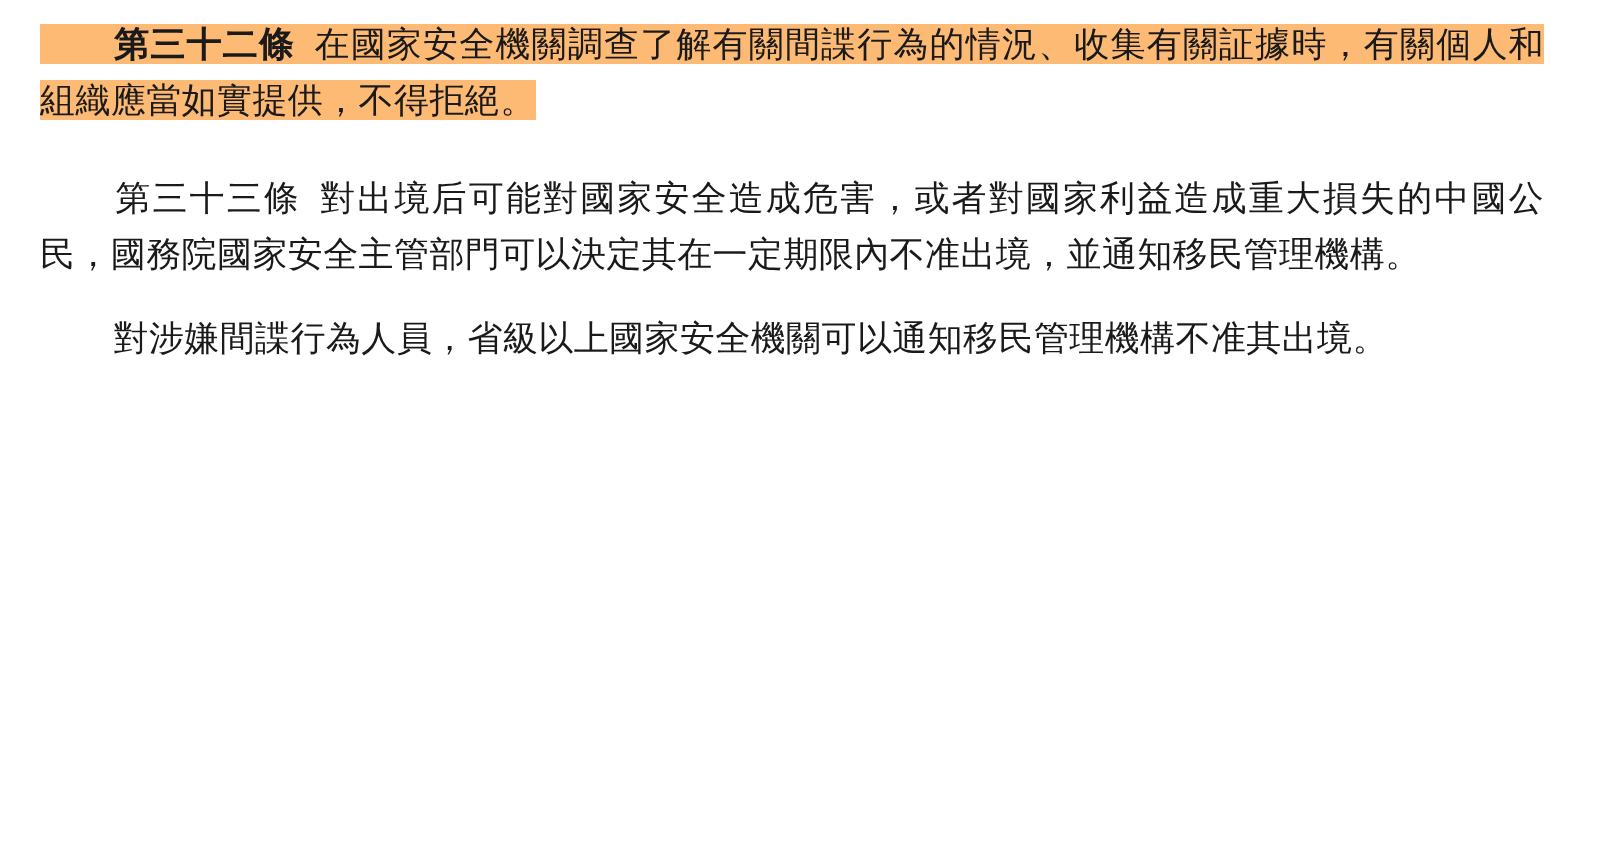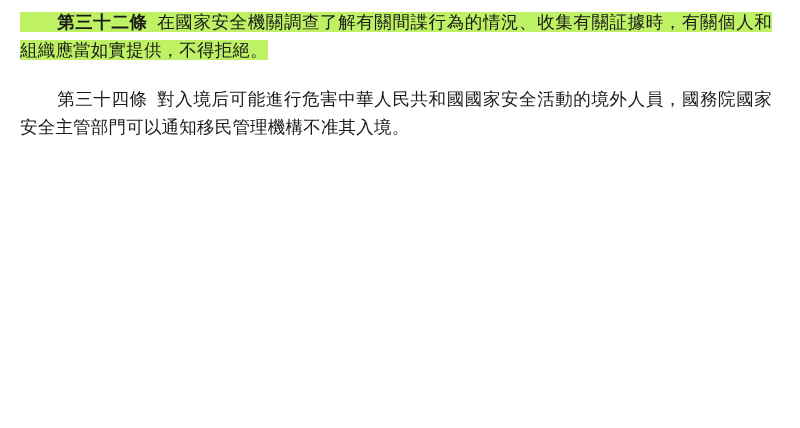--- a/index.html
+++ b/index.html
@@ -30,38 +30,41 @@
     letter-spacing: 0.2px;
   }
   .para .indent {
     display: inline-block;
     width: 2.1em;
   }
   .para-1 {
     margin-bottom: 20px;
   }
   .hl {
-    background: #bef264;
+    background: #fdba74;
   }
   .art-label {
     margin-right: 0.55em;
   }
   .strong-lead {
     font-weight: 600;
   }
 </style>
 </head>
 <body>
 
 <div class="page">
 
   <p class="para para-1">
     <span class="hl"><span class="indent"></span><span class="art-label strong-lead">第三十二條</span><span>在國家安全機關調查了解有關間諜行為的情況、收集有關証據時，有關個人和組織應當如實提供，不得拒絕。</span></span>
   </p>
 
-
+  <p class="para">
+    <span class="indent"></span><span class="art-label">第三十三條</span><span>對出境后可能對國家安全造成危害，或者對國家利益造成重大損失的中國公民，國務院國家安全主管部門可以決定其在一定期限內不准出境，並通知移民管理機構。</span>
+  </p>
 
   <p class="para">
-    <span class="indent"></span><span class="art-label">第三十四條</span><span>對入境后可能進行危害中華人民共和國國家安全活動的境外人員，國務院國家安全主管部門可以通知移民管理機構不准其入境。</span>
+    <span class="indent"></span><span>對涉嫌間諜行為人員，省級以上國家安全機關可以通知移民管理機構不准其出境。</span>
   </p>
+
 
 
 </div>
 
 </body></html>

